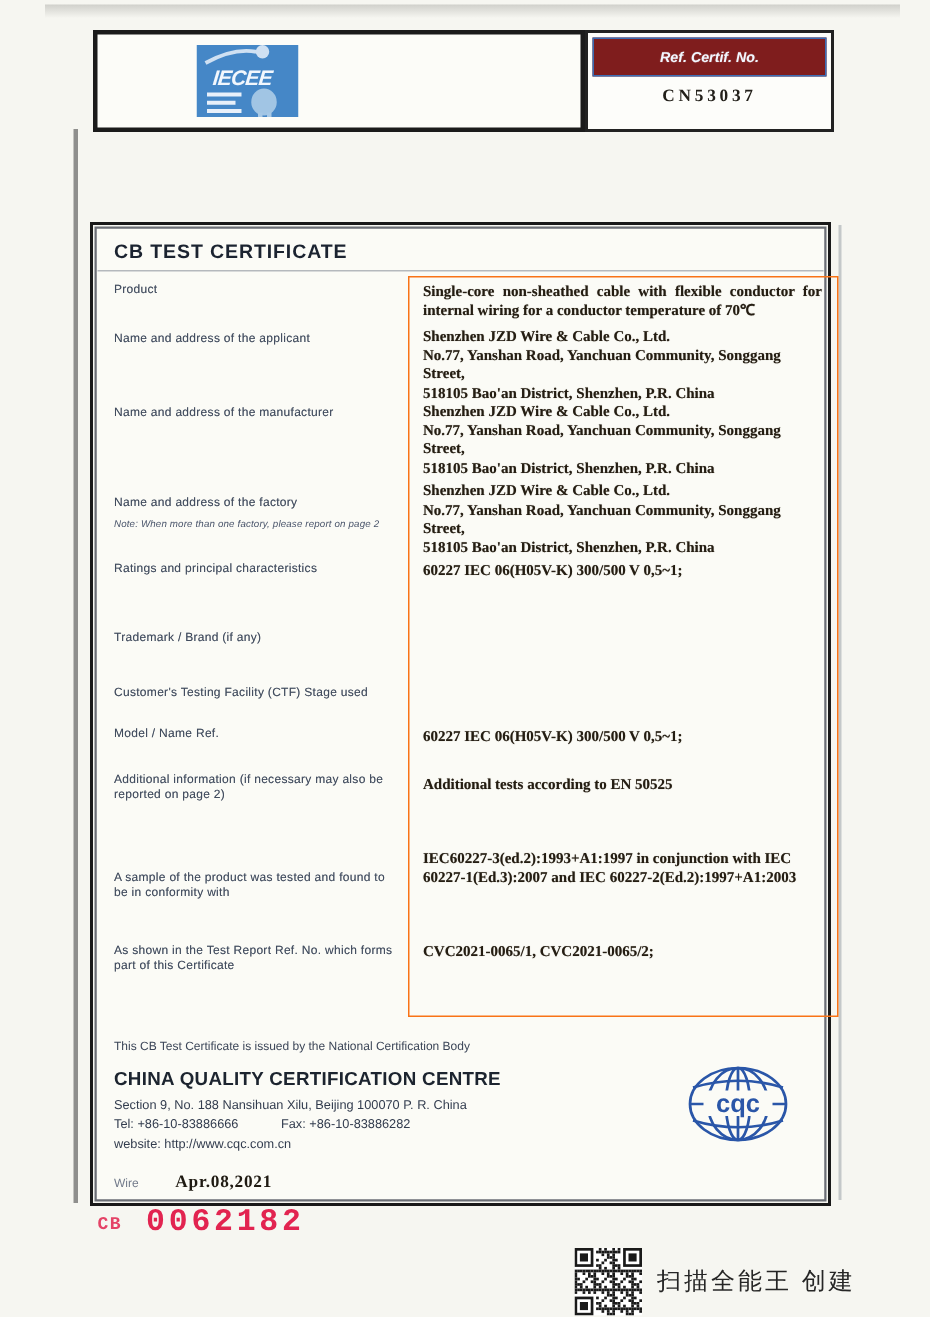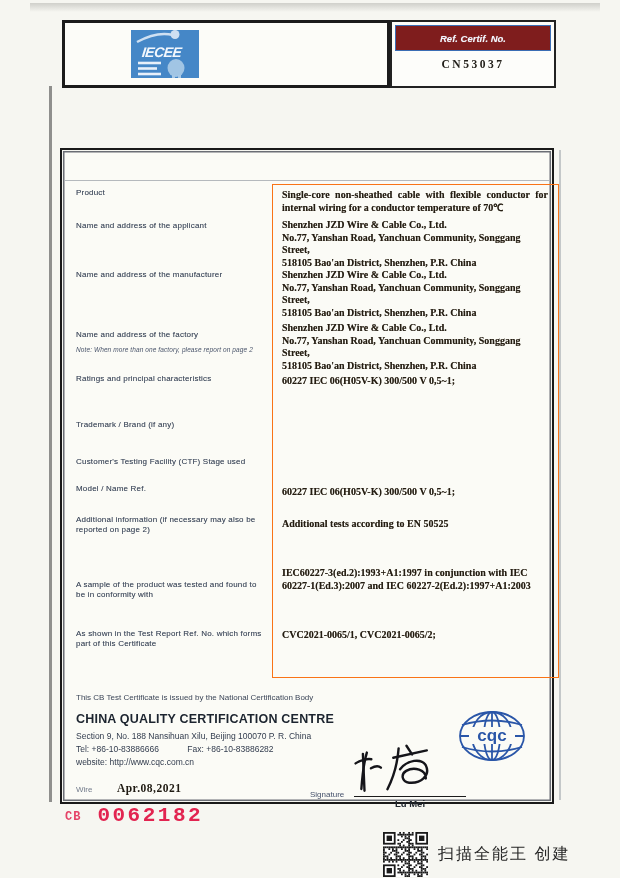--- a/index.html
+++ b/index.html
@@ -106,20 +106,21 @@
     </span>
   </div>
 
   <div class="ref-box">
     <div class="ref-band">Ref. Certif. No.</div>
     <div class="ref-value">CN53037</div>
   </div>
 
 
   <div class="main-box">
+    <div class="cert-title">CB TEST CERTIFICATE</div>
     <div class="title-rule"></div>
 
     <div class="lbl" style="top:38px">Product</div>
     <div class="lbl" style="top:71px">Name and address of the applicant</div>
     <div class="lbl" style="top:120px">Name and address of the manufacturer</div>
     <div class="lbl" style="top:180px">Name and address of the factory</div>
     <div class="note" style="top:196px">Note: When more than one factory, please report on page 2</div>
     <div class="lbl" style="top:224px">Ratings and principal characteristics</div>
     <div class="lbl" style="top:270px">Trademark / Brand (if any)</div>
     <div class="lbl" style="top:307px">Customer's Testing Facility (CTF) Stage used</div>
@@ -153,39 +154,20 @@
       <span>Tel: +86-10-83886666</span>
       <span class="fax">Fax: +86-10-83886282</span>
     </div>
     <div class="ncb-web">website: http://www.cqc.com.cn</div>
 
     <div class="date-row">
       <span class="date-label">Wire</span>
       <span class="date-value">Apr.08,2021</span>
     </div>
 
-    <div class="sig-block">
-      <span class="sig-label">Signature</span>
-      <span class="sig-draw">
-        <svg width="120" height="52" viewBox="0 0 120 52">
-          <g fill="none" stroke="#15151a" stroke-width="2.4" stroke-linecap="round" transform="rotate(-4 60 26)">
-            <path d="M16,44 C18,30 21,16 24,8"></path>
-            <path d="M12,18 C17,15 24,14 28,15"></path>
-            <path d="M20,9 L19,46"></path>
-            <path d="M27,24 C31,22 35,22 37,24"></path>
-            <path d="M56,6 C54,20 48,36 42,46"></path>
-            <path d="M50,15 L84,10"></path>
-            <path d="M64,4 L69,13"></path>
-            <path d="M56,27 C64,18 78,17 82,25 C86,35 76,43 64,41 C57,40 56,32 62,29 C70,25 82,29 81,38"></path>
-          </g>
-        </svg>
-      </span>
-      <div class="sig-line"></div>
-      <div class="sig-name">Lu Mei</div>
-    </div>
 
     <span class="cqc-logo">
       <svg width="74" height="58" viewBox="0 0 74 58">
         <g fill="none" stroke="#2a56a8" stroke-width="1.8">
           <ellipse cx="37" cy="28" rx="32" ry="24"></ellipse>
           <ellipse cx="37" cy="28" rx="20" ry="24"></ellipse>
           <ellipse cx="37" cy="28" rx="8" ry="24"></ellipse>
           <line x1="37" y1="4" x2="37" y2="52"></line>
           <path d="M7,17 Q37,8 67,17"></path>
           <path d="M5,28 L69,28"></path>

